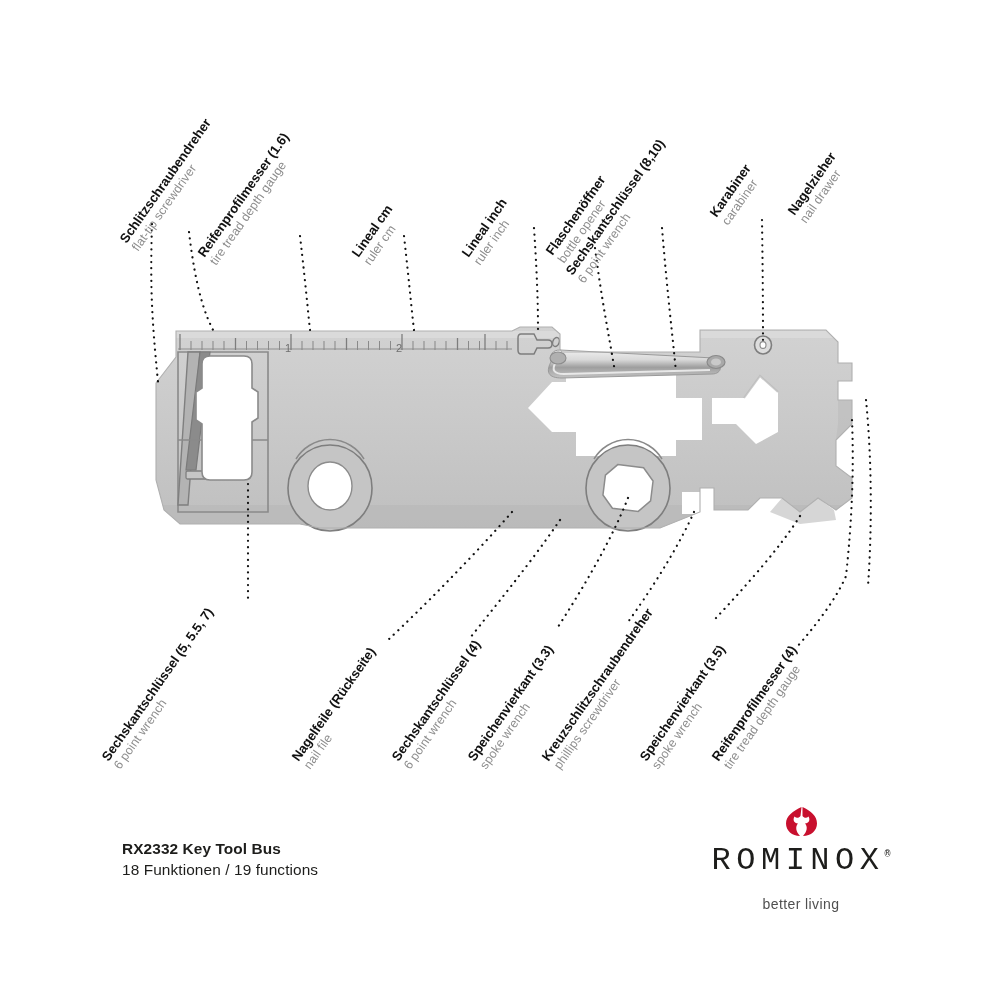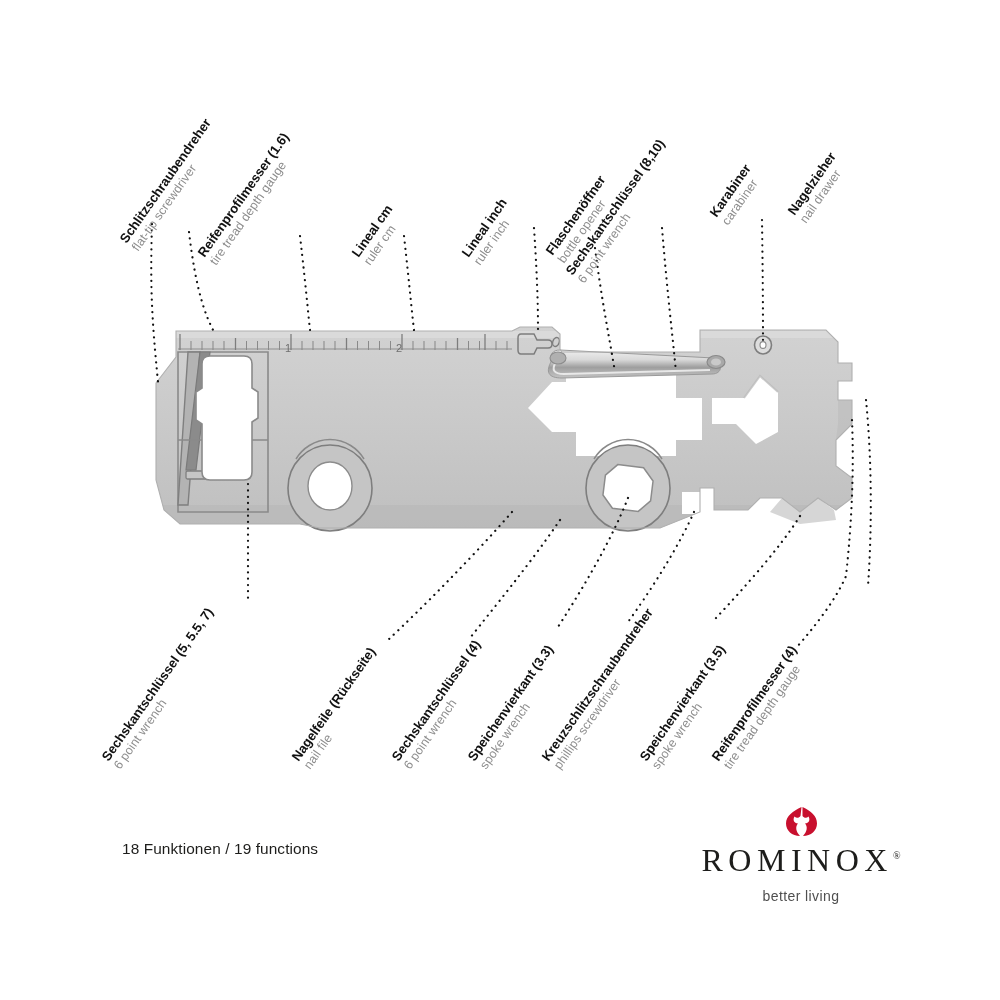--- a/index.html
+++ b/index.html
@@ -77,37 +77,37 @@
     width: 222px;
     text-align: center;
   }
   #logo .mark {
     width: 100%;
     height: 34px;
     position: relative;
   }
   #logo .mark svg { display: block; margin: 0 auto; }
   #logo .wordmark {
-    font-family: Liberation Serif, serif;
+    font-family: Liberation Mono, monospace;
     font-size: 32px;
     letter-spacing: 5.5px;
     color: #1d1d1b;
     margin-top: 2px;
     position: relative;
     display: inline-block;
   }
   #logo .reg {
     font-size: 10px;
     vertical-align: super;
     letter-spacing: 0;
   }
   #logo .tagline {
     font-size: 14px;
     color: #4f4f4f;
-    margin-top: 9px;
+    margin-top: 17px;
     letter-spacing: 0.4px;
   }
 </style>
 </head>
 <body>
 
 <div id="stage">
 
   <svg id="diagram" viewBox="0 0 1000 1000">
     <defs>
@@ -511,20 +511,21 @@
     <span class="de">Speichenvierkant</span><span class="de paren"> (3.5)</span>
     <span class="en">spoke wrench</span>
   </div>
 
   <div class="callout" style="left:732px; top:742px; transform: rotate(-55deg);">
     <span class="de">Reifenprofilmesser</span><span class="de paren"> (4)</span>
     <span class="en">tire tread depth gauge</span>
   </div>
 
   <div id="footer-text">
+    <div class="line1">RX2332 Key Tool Bus</div>
     <div class="line2">18 Funktionen / 19 functions</div>
   </div>
 
   <div id="logo">
     <div class="mark">
       <svg width="40" height="34" viewBox="0 0 40 34">
         <path d="M20.5,1 C12,5 5,10 5,17.5 C5,24.5 11,30 19,30 C15,25.5 14,21 17,17.5 C13,17 11.5,14 13.5,10.5 C15.5,12.5 18,12 19.5,10 Z" fill="#C8102E"></path>
         <path d="M21.5,1 C30,5 36,10 36,17.5 C36,24.5 30,30 22,30 C26,25.5 27,21 24,17.5 C28,17 29.5,14 27.5,10.5 C25.5,12.5 23,12 21.5,10 Z" fill="#C8102E"></path>
       </svg>
     </div>

